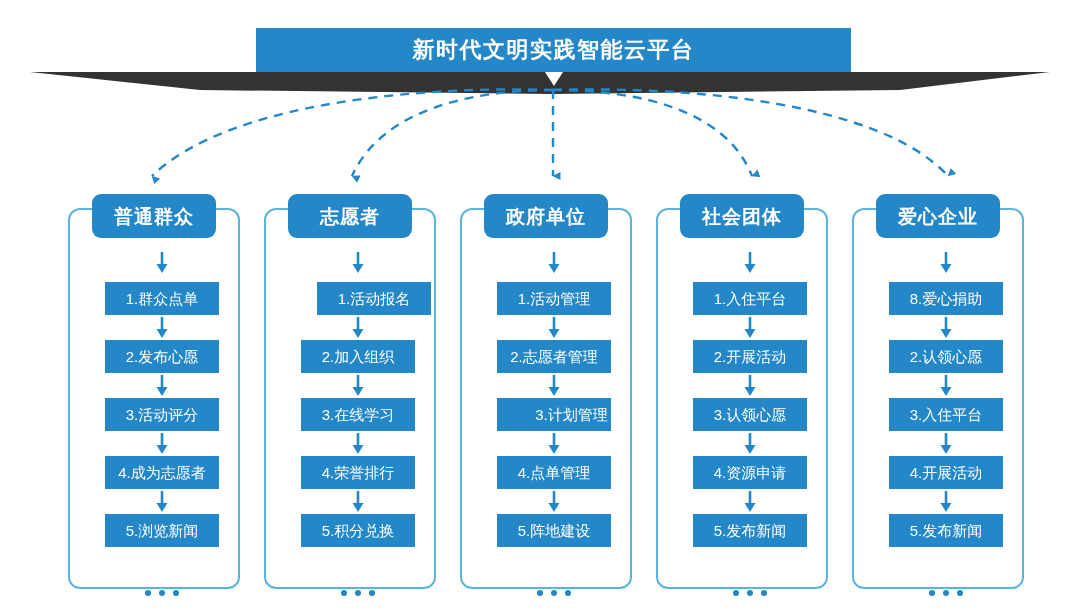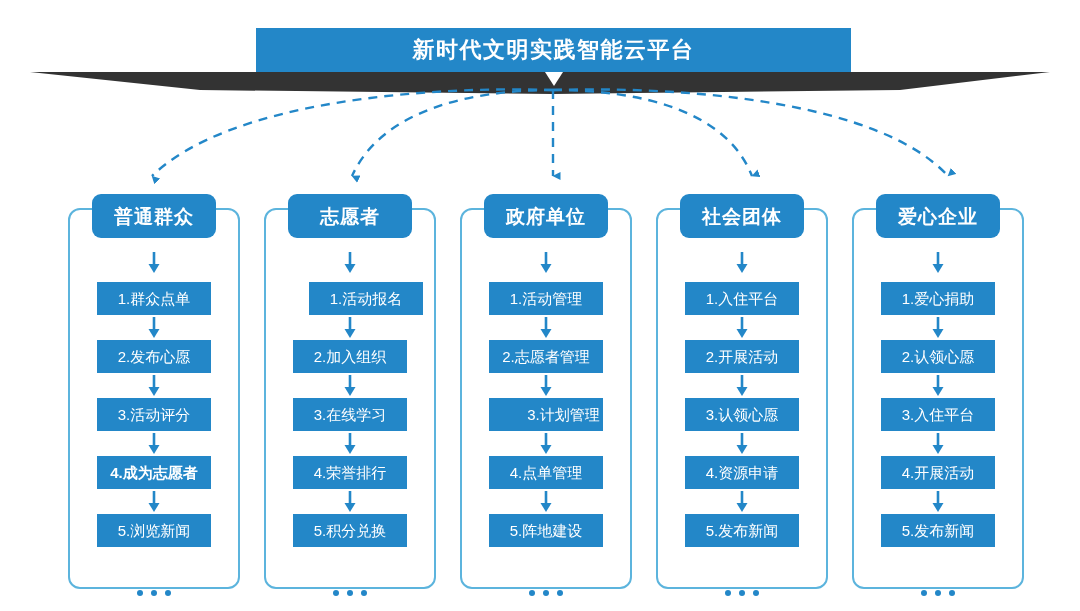--- a/index.html
+++ b/index.html
@@ -39,21 +39,21 @@
   .col-head{
     position:absolute;top:194px;width:124px;height:44px;
     background:#2387c8;border-radius:9px;
     display:flex;align-items:center;justify-content:center;
     box-sizing:border-box;
   }
   .col-head-label{
     color:#ffffff;font-size:19px;font-weight:bold;letter-spacing:1px;
     line-height:1;white-space:nowrap;
   }
-  .stack{position:absolute;top:0;left:0;width:100%;height:100%;}
+  .stack{position:absolute;top:0;left:8px;width:100%;height:100%;}
   .item{
     position:absolute;width:114px;height:33px;
     background:#2387c8;
     display:flex;align-items:center;justify-content:center;
     box-sizing:border-box;
   }
   .item-label{
     color:#ffffff;font-size:15px;line-height:1;white-space:nowrap;
   }
   .vstep{position:absolute;width:14px;height:22px;}
@@ -118,21 +118,21 @@
               <line x1="7" y1="0" x2="7" y2="13" stroke="#2387c8" stroke-width="2.6"></line>
               <path d="M1.5 12 L12.5 12 L7 21 Z" fill="#2387c8"></path>
             </svg></div>
           <div class="item" style="left: calc(50% - 57px); top: 188px;">
             <span class="item-label">3.活动评分</span>
           </div>
           <div class="vstep" style="left: calc(50% - 7px); top: 223px;"><svg viewBox="0 0 14 22" width="14" height="22">
               <line x1="7" y1="0" x2="7" y2="13" stroke="#2387c8" stroke-width="2.6"></line>
               <path d="M1.5 12 L12.5 12 L7 21 Z" fill="#2387c8"></path>
             </svg></div>
-          <div class="item" style="left: calc(50% - 57px); top: 246px; font-weight: bold;">
+          <div class="item" style="left: calc(50% - 57px); top: 246px;">
             <span class="item-label">4.成为志愿者</span>
           </div>
           <div class="vstep" style="left: calc(50% - 7px); top: 281px;"><svg viewBox="0 0 14 22" width="14" height="22">
               <line x1="7" y1="0" x2="7" y2="13" stroke="#2387c8" stroke-width="2.6"></line>
               <path d="M1.5 12 L12.5 12 L7 21 Z" fill="#2387c8"></path>
             </svg></div>
           <div class="item" style="left: calc(50% - 57px); top: 304px;">
             <span class="item-label">5.浏览新闻</span>
           </div>
           <div class="dots" style="left: calc(50% - 57px); top: 376px;">
@@ -286,21 +286,21 @@
       <div class="col-head" style="left: 680px;">
         <span class="col-head-label">社会团体</span>
       </div>
       <div class="col" style="left: 852px;">
         <div class="stack">
           <div class="vstep" style="left: calc(50% - 7px); top: 42px;"><svg viewBox="0 0 14 22" width="14" height="22">
               <line x1="7" y1="0" x2="7" y2="13" stroke="#2387c8" stroke-width="2.6"></line>
               <path d="M1.5 12 L12.5 12 L7 21 Z" fill="#2387c8"></path>
             </svg></div>
           <div class="item" style="left: calc(50% - 57px); top: 72px;">
-            <span class="item-label">1.爱心捐助</span>
+            <span class="item-label">8.爱心捐助</span>
           </div>
           <div class="vstep" style="left: calc(50% - 7px); top: 107px;"><svg viewBox="0 0 14 22" width="14" height="22">
               <line x1="7" y1="0" x2="7" y2="13" stroke="#2387c8" stroke-width="2.6"></line>
               <path d="M1.5 12 L12.5 12 L7 21 Z" fill="#2387c8"></path>
             </svg></div>
           <div class="item" style="left: calc(50% - 57px); top: 130px;">
             <span class="item-label">2.认领心愿</span>
           </div>
           <div class="vstep" style="left: calc(50% - 7px); top: 165px;"><svg viewBox="0 0 14 22" width="14" height="22">
               <line x1="7" y1="0" x2="7" y2="13" stroke="#2387c8" stroke-width="2.6"></line>

